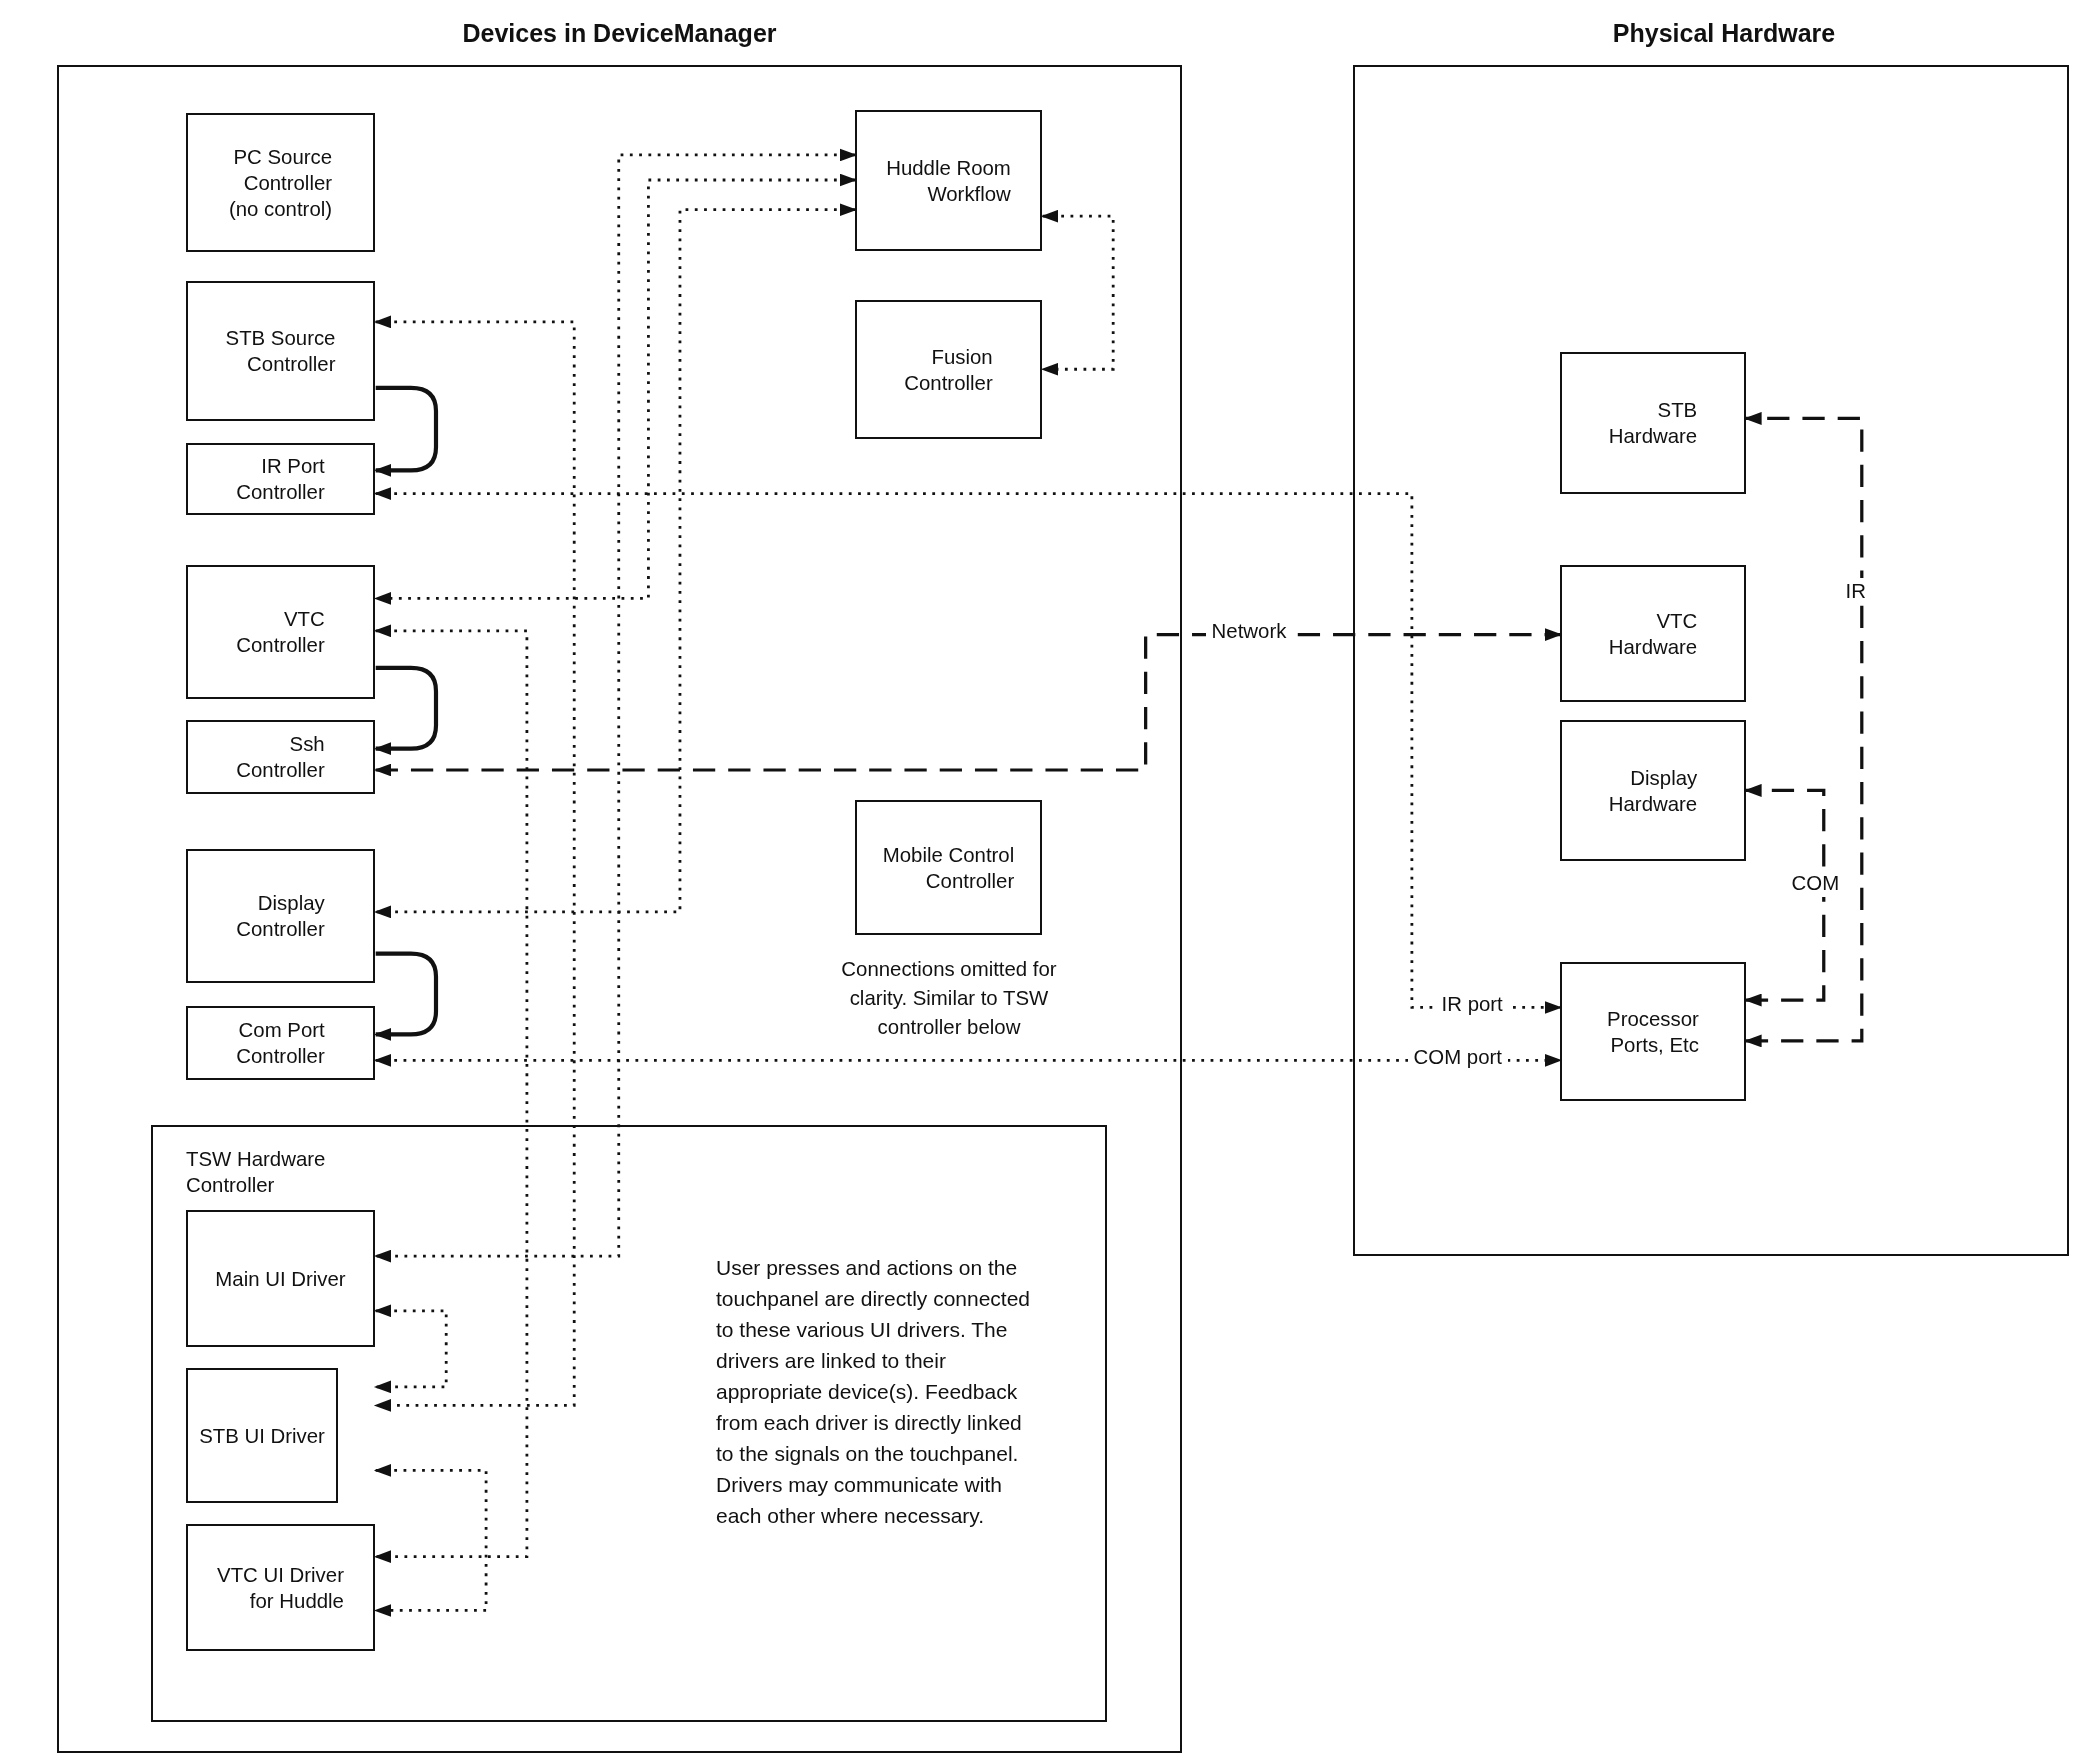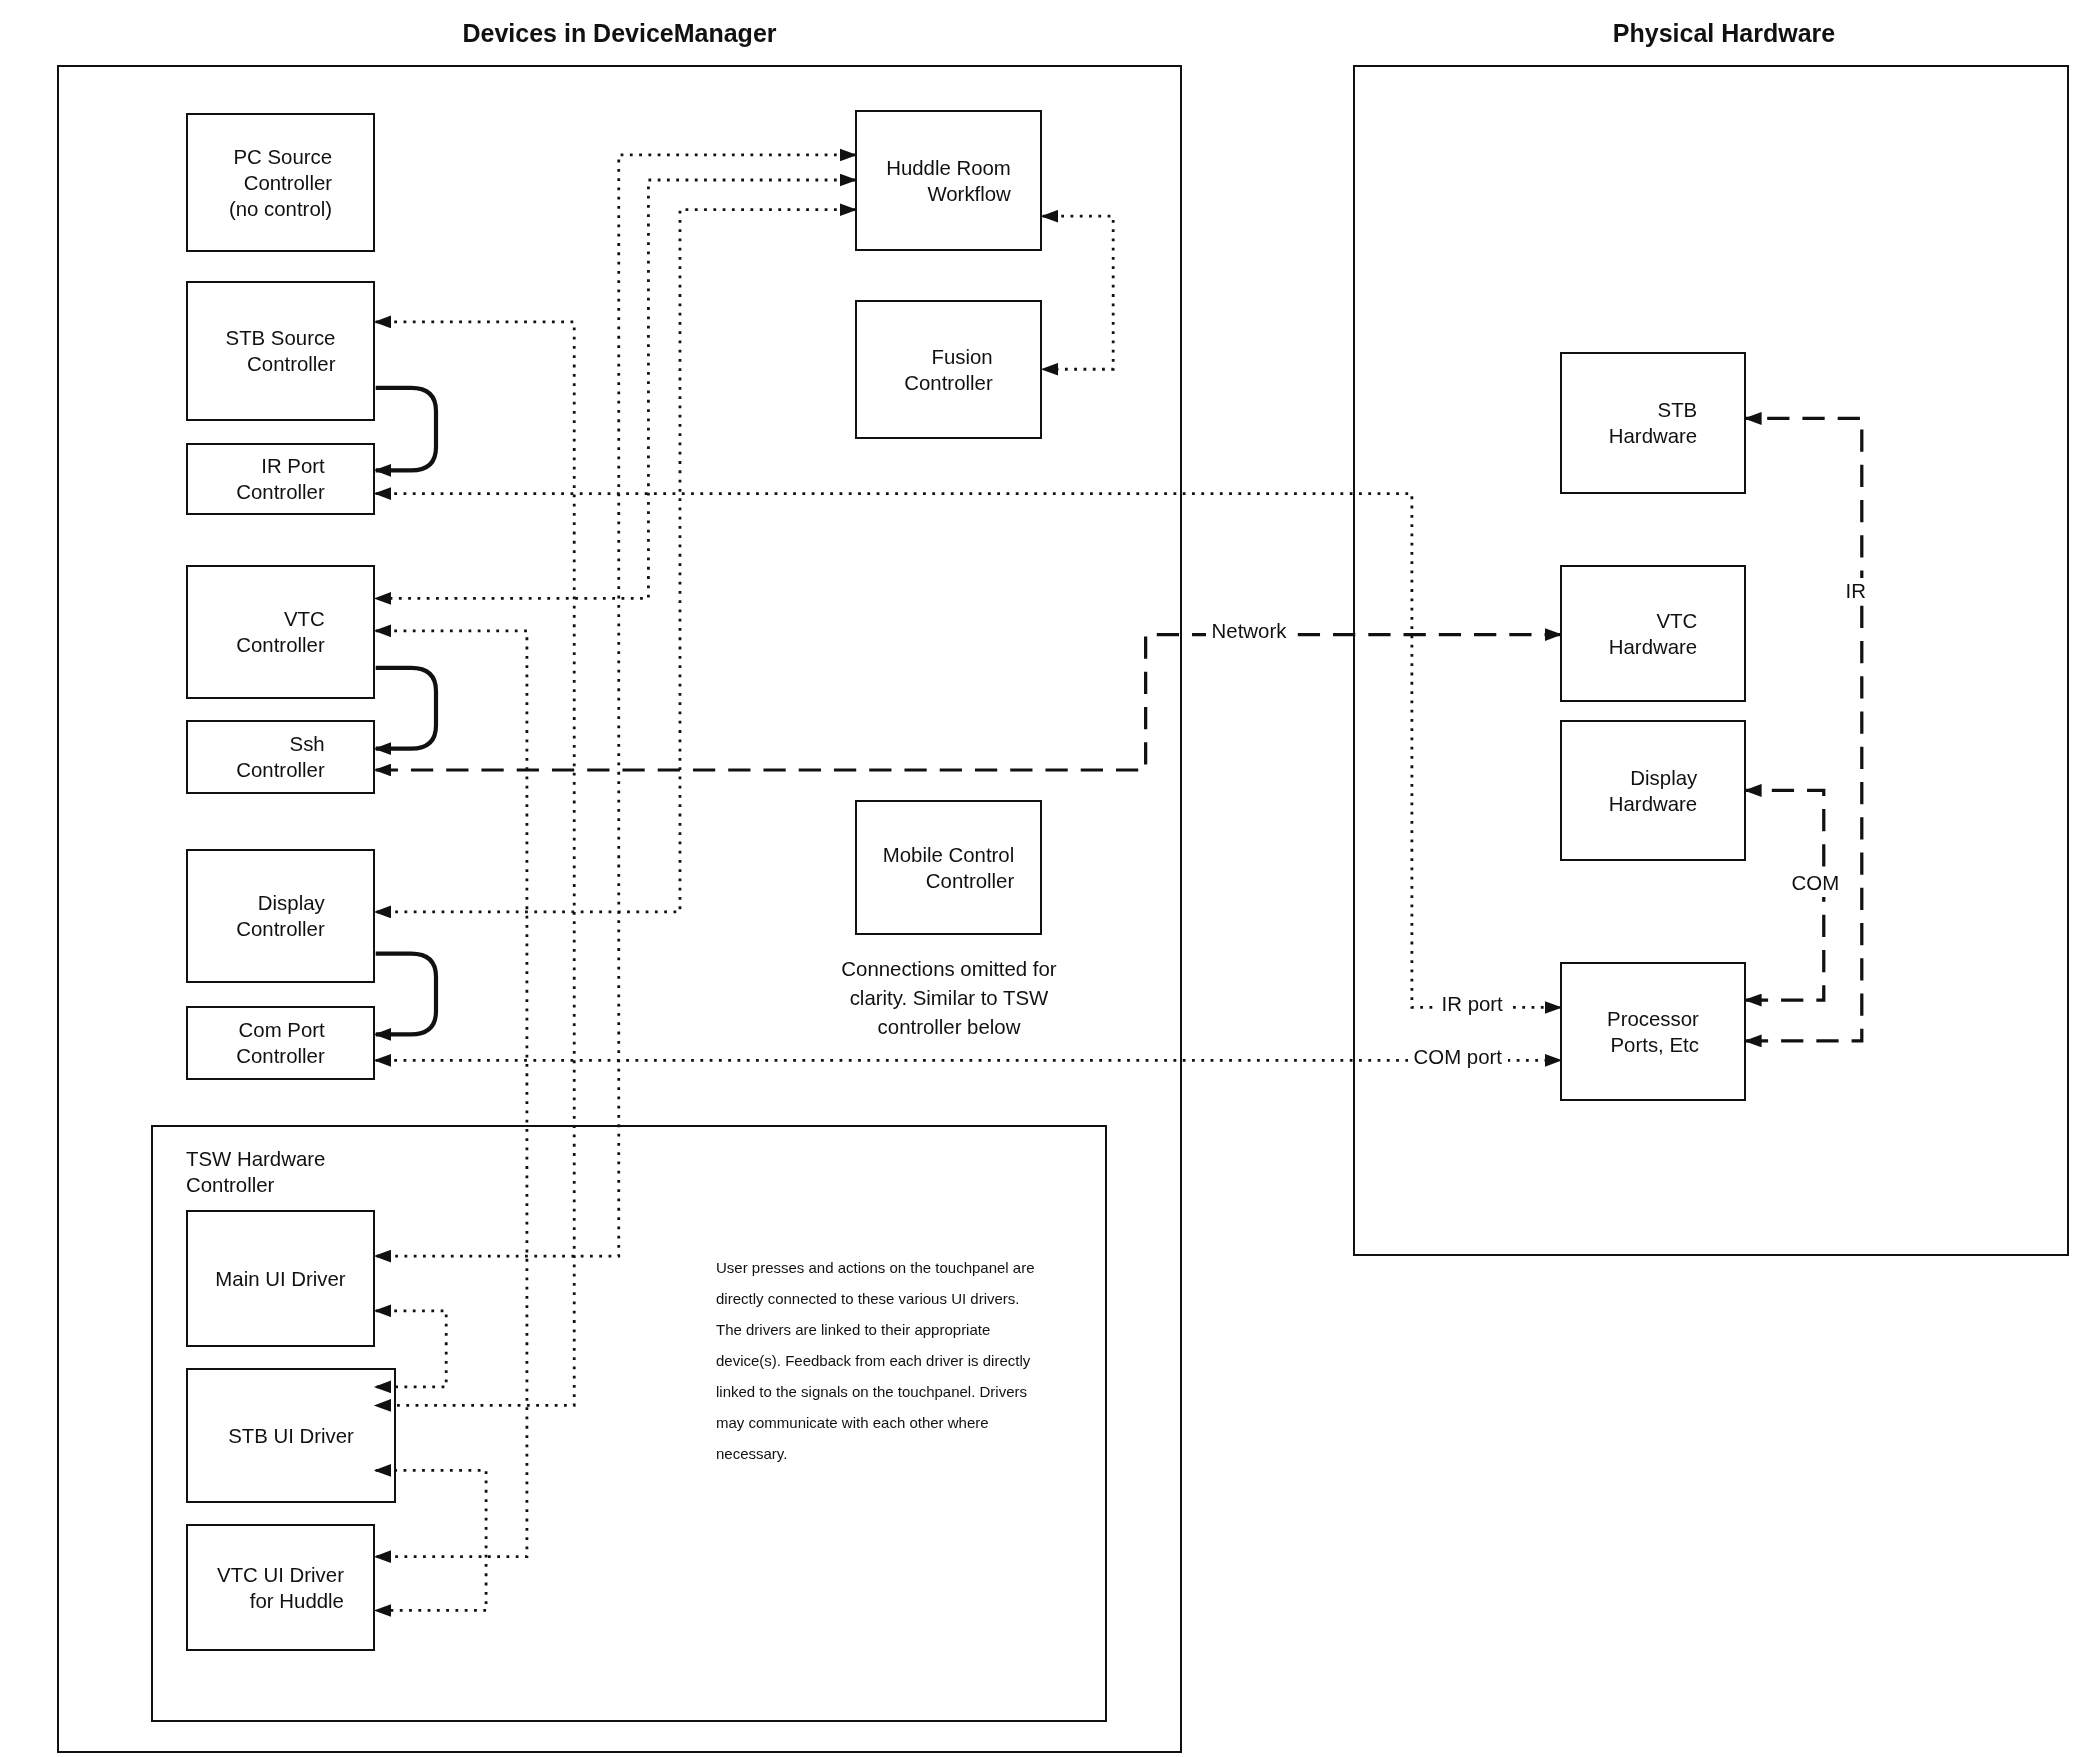--- a/index.html
+++ b/index.html
@@ -24,30 +24,30 @@
   #b-stbsrc  { left: 186px; top: 281px;  width: 189px; height: 140px; }
   #b-irport  { left: 186px; top: 443px;  width: 189px; height: 72px;  }
   #b-vtc     { left: 186px; top: 565px;  width: 189px; height: 134px; }
   #b-ssh     { left: 186px; top: 720px;  width: 189px; height: 74px;  }
   #b-disp    { left: 186px; top: 849px;  width: 189px; height: 134px; }
   #b-comport { left: 186px; top: 1006px; width: 189px; height: 74px;  }
   #b-huddle  { left: 855px; top: 110px;  width: 187px; height: 141px; }
   #b-fusion  { left: 855px; top: 300px;  width: 187px; height: 139px; }
   #b-mobile  { left: 855px; top: 800px;  width: 187px; height: 135px; }
   #b-mainui  { left: 186px; top: 1210px; width: 189px; height: 137px; }
-  #b-stbui   { left: 186px; top: 1368px; width: 210px; height: 135px; }
+  #b-stbui   { left: 186px; top: 1368px; width: 152px; height: 135px; }
   #b-vtcui   { left: 186px; top: 1524px; width: 189px; height: 127px; }
   #b-stbhw   { left: 1560px; top: 352px;  width: 186px; height: 142px; }
   #b-vtchw   { left: 1560px; top: 565px;  width: 186px; height: 137px; }
   #b-disphw  { left: 1560px; top: 720px;  width: 186px; height: 141px; }
   #b-proc    { left: 1560px; top: 962px; width: 186px; height: 139px; }
 
   .note { position: absolute; font-size: 20.4px; line-height: 29px; white-space: pre-line; }
   #note-mobile { left: 796px; top: 955px; width: 306px; text-align: center; }
-  #note-tsw    { left: 716px; top: 1252px; width: 325px; font-size: 15px; line-height: 31px; }
+  #note-tsw    { left: 716px; top: 1252px; width: 325px; font-size: 21px; line-height: 31px; }
   #tsw-lbl     { position: absolute; left: 186px; top: 1146px; font-size: 20.4px; line-height: 26px; white-space: pre-line; }
 
   svg.wires { position: absolute; left: 0; top: 0; pointer-events: none; }
   .dot  { fill: none; stroke: #111; stroke-width: 3;   stroke-dasharray: 3 7; }
   .dash { fill: none; stroke: #111; stroke-width: 3.5; stroke-dasharray: 24 14; }
   .sol  { fill: none; stroke: #111; stroke-width: 4.5; }
 
   .llabel { position: absolute; background: #fff; font-size: 20.4px; padding: 1.9px 5.6px; }
   #l-network { left: 1206px; top: 618px; }
   #l-ir      { left: 1840px; top: 578px; }

